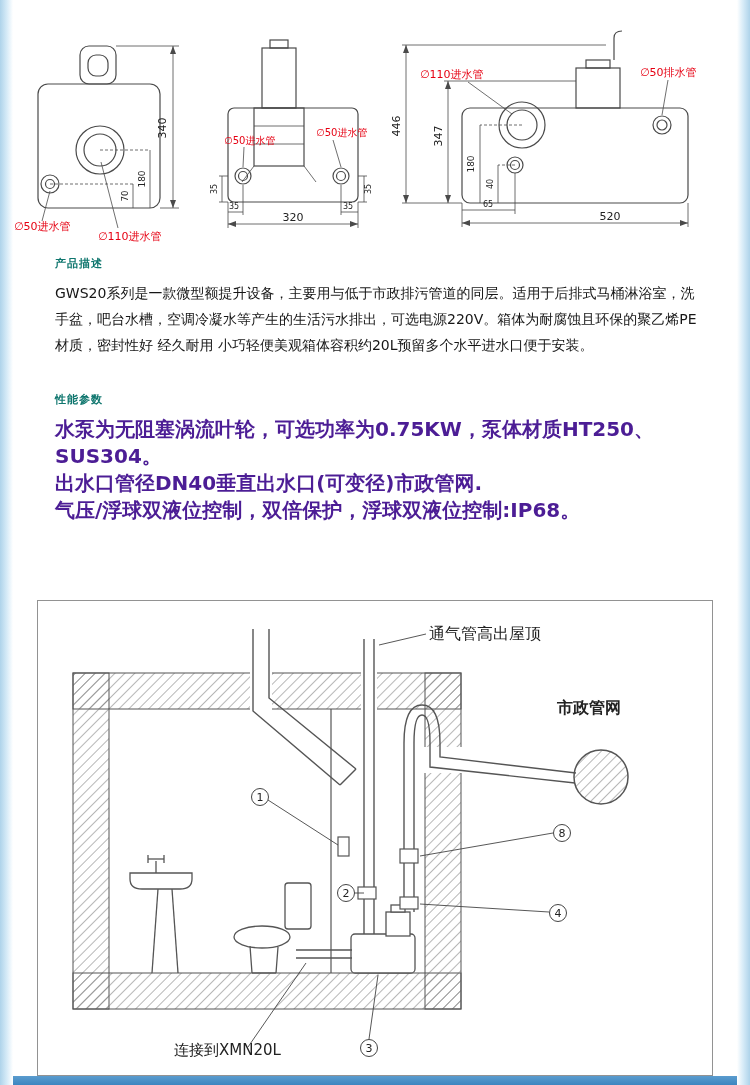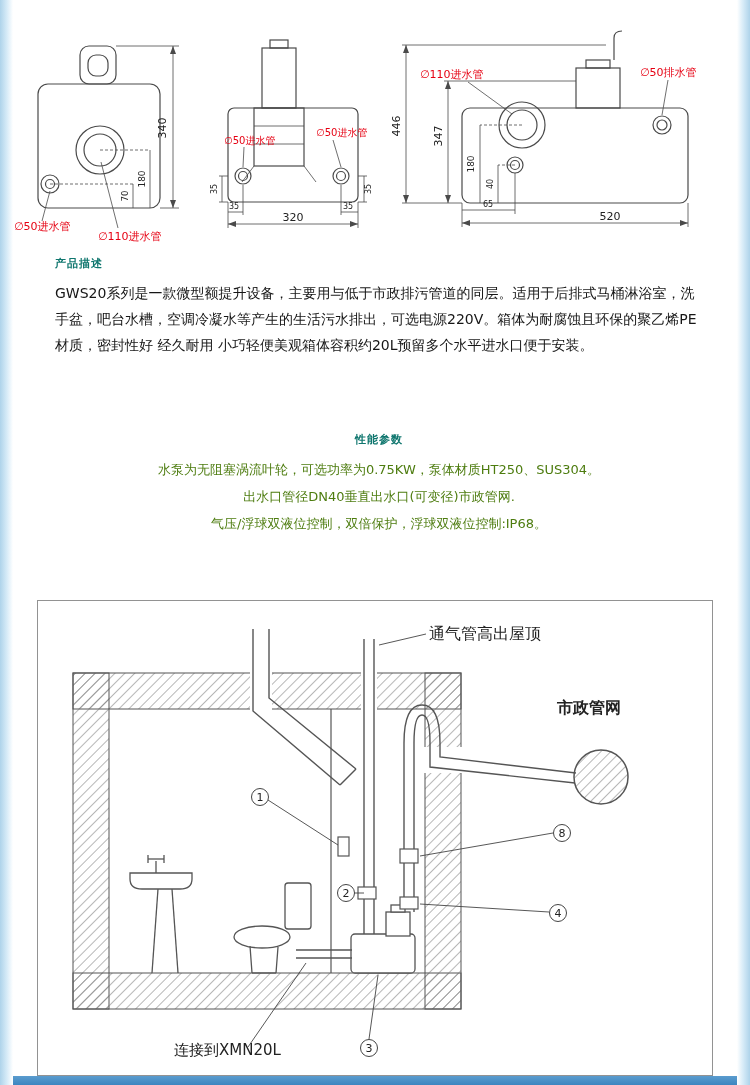--- a/index.html
+++ b/index.html
@@ -14,22 +14,22 @@
   .edge { position:absolute; top:0; bottom:0; width:13px; z-index:5; }
   .edge.left  { left:0;  background:linear-gradient(90deg,#aed3ea 0%,#d8ecf8 55%,#ffffff 100%); }
   .edge.right { right:0; background:linear-gradient(270deg,#aed3ea 0%,#d8ecf8 55%,#ffffff 100%); }
 
   .drawings { position:absolute; top:16px; left:0; width:750px; height:255px; }
 
   .desc { position:absolute; top:256px; left:55px; width:648px; }
   .desc h2, .perf h2 { font-size:11px; font-weight:bold; color:#0f766e; margin-bottom:9px; letter-spacing:1px; }
   .desc p { font-size:14px; line-height:26px; color:#161616; }
 
-  .perf { position:absolute; top:432px; left:55px; width:648px;text-align:center; }
-  .perf p { font-size:13px; line-height:27px; color:#4d7c0f; }
+  .perf { position:absolute; top:392px; left:55px; width:648px; }
+  .perf p { font-size:20px; line-height:27px; color:#4c1d95;font-weight:bold; }
 
   .diagram-box {
     position:absolute; top:600px; left:37px; width:676px; height:476px;
     border:1px solid #929292; background:#fff;
   }
   .diagram-box svg { display:block; width:674px; height:474px; }
 
   .bottom-band {
     position:absolute; left:13px; right:13px; bottom:0; height:9px;
     background:linear-gradient(180deg,#5a9cce,#3d85c0);

